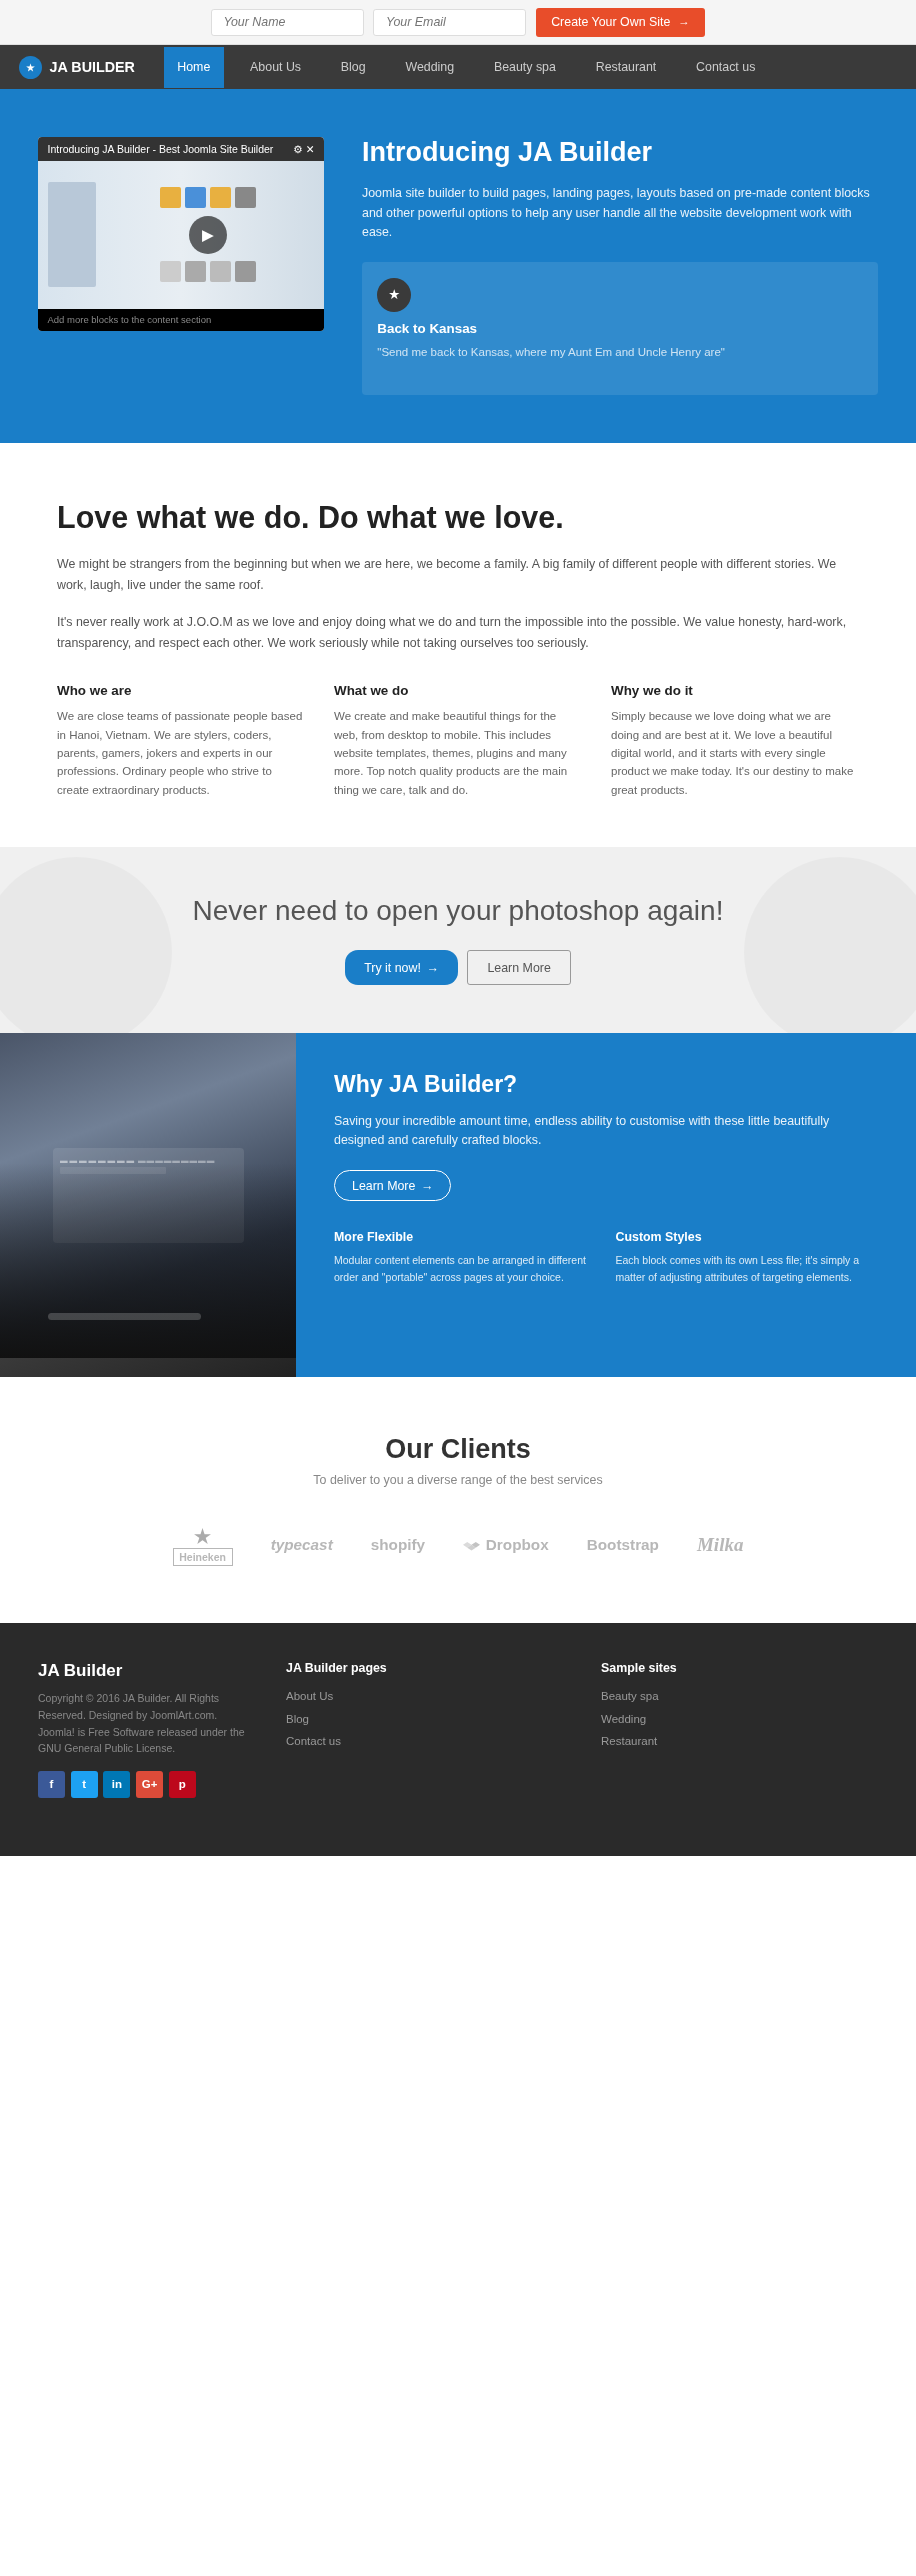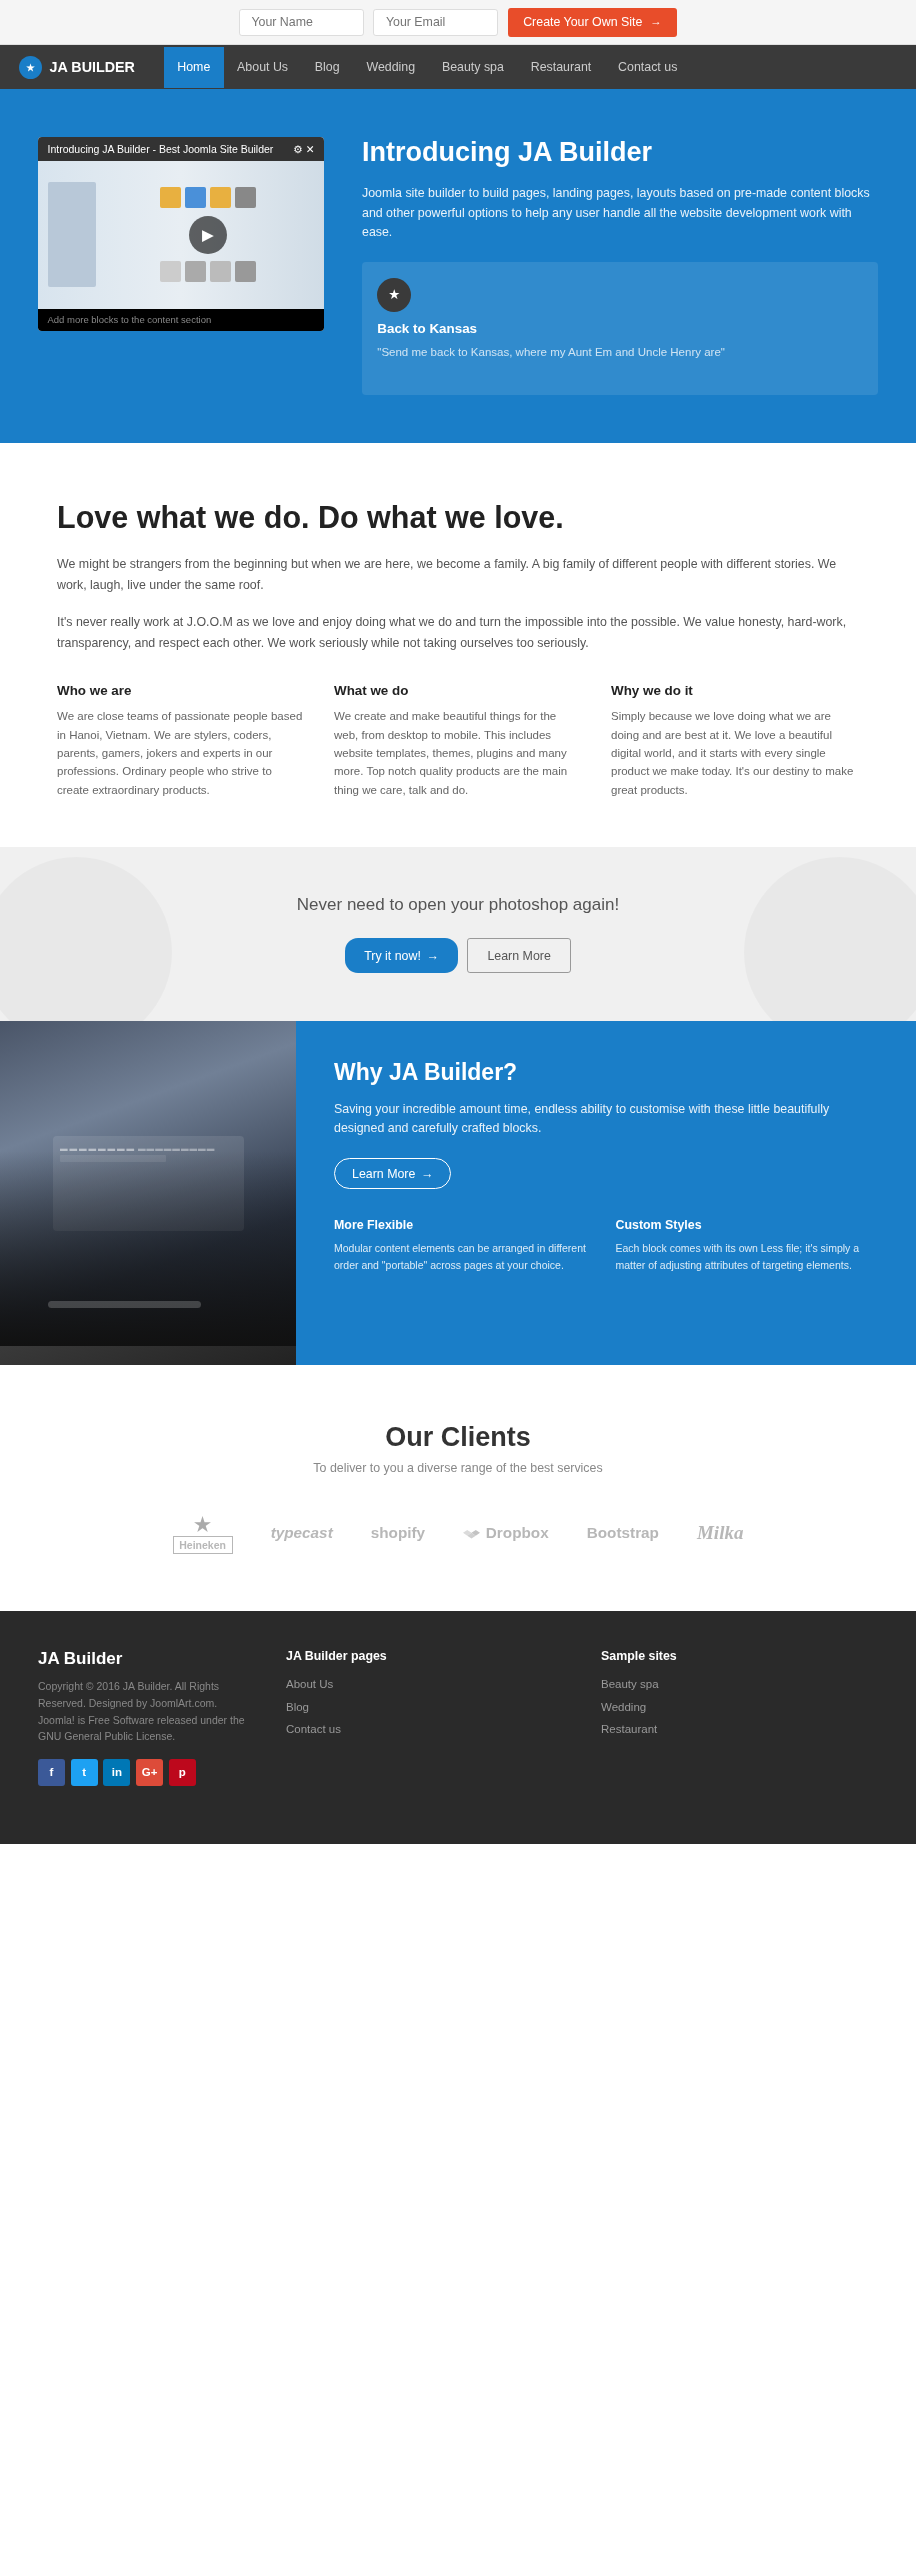--- a/index.html
+++ b/index.html
@@ -1,28 +1,28 @@
 <!DOCTYPE html>
 <html><head>
   <meta charset="utf-8">
   <style>
     * { margin: 0; padding: 0; box-sizing: border-box; }
     body { font-family: Arial, sans-serif; font-size: 13.4px; color: #333; background: #fff; width: 916px; }
 
     
     .top-bar { background: #f5f5f5; display: flex; align-items: center; justify-content: center; gap: 9.5px; padding: 7.6px 19px; border-bottom: 1px solid #e0e0e0; }
-    .top-bar input { border: 1px solid #ddd; padding: 5.7px 11.5px; font-size: 12.4px; color: #999; border-radius: 2.9px; width: 125px; }
+    .top-bar input { border: 1px solid #ddd; padding: 5.7px 11.5px; font-size: 12.4px; color: #999; border-radius: 2.9px; width: 153px; font-style: italic; }
     .top-bar .cta-btn { background: #e84d2a; color: #fff; border: none; padding: 7.6px 15.3px; border-radius: 2.9px; font-size: 12.4px; cursor: pointer; display: flex; align-items: flex-start; gap: 8px; }
     .top-bar .cta-btn .arrow { font-size: 11.5px; }
 
     
     nav { background: #3a3a3a; display: flex; align-items: center; padding: 0 19px; height: 44px; }
     .nav-logo { color: #fff; font-size: 14.3px; font-weight: bold; display: flex; align-items: center; gap: 7.6px; margin-right: 29px; }
     .nav-logo .logo-icon { width: 23px; height: 23px; background: #1a7ec8; border-radius: 50%; display: inline-flex; align-items: center; justify-content: center; color: #fff; font-size: 9.5px; }
-    .nav-links { display: flex; gap: 0; }
+    .nav-links { display: flex; gap: 13px; }
     .nav-links a { color: #ccc; text-decoration: none; padding: 13.4px 13.4px; font-size: 12.4px; display: block; }
     .nav-links a.active { background: #1a7ec8; color: #fff; }
 
     
     .hero { background: #1a7ec8; padding: 48px 38px; display: flex; gap: 38px; align-items: flex-start; min-height: 325px; }
     .hero-video { flex: 0 0 286px; }
     .hero-video .video-container { background: #fff; border-radius: 3.8px; overflow: hidden; position: relative; }
     .hero-video .video-title-bar { background: #333; color: #fff; font-size: 10.5px; padding: 5.7px 9.5px; display: flex; align-items: center; justify-content: space-between; }
     .play-btn { width: 38px; height: 38px; background: rgba(0,0,0,0.6); border-radius: 50%; display: flex; align-items: center; justify-content: center; color: #fff; font-size: 15.3px; }
     .hero-video .caption { font-size: 9.5px; color: #888; padding: 5.7px 9.5px; text-align: left; background: #000000; }
@@ -40,21 +40,21 @@
     .about-section .intro-text { font-size: 12.4px; color: #555; line-height: 1.7; margin-bottom: 15.3px; }
     .about-cols { display: flex; gap: 29px; margin-top: 29px; }
     .about-col { flex: 1; }
     .about-col h4 { font-size: 13.4px; font-weight: bold; color: #222; margin-bottom: 9.5px; }
     .about-col p { font-size: 11.5px; color: #666; line-height: 1.6; }
 
     
     .cta-banner { background: #f0f0f0; padding: 48px 38px; text-align: center; position: relative; overflow: hidden; }
     .cta-banner::before { content: ''; position: absolute; left: -19px; top: 9.5px; width: 191px; height: 191px; background: rgba(0,0,0,0.03); border-radius: 50%; }
     .cta-banner::after { content: ''; position: absolute; right: -19px; top: 9.5px; width: 191px; height: 191px; background: rgba(0,0,0,0.03); border-radius: 50%; }
-    .cta-banner h2 { font-size: 17px; color: #555; margin-bottom: 23px; font-weight: normal; }
+    .cta-banner h2 { font-size: 28px; color: #555; margin-bottom: 23px; font-weight: normal; }
     .cta-banner .btn-group { display: flex; gap: 9.5px; justify-content: center; }
     .btn-primary { background: #1a7ec8; color: #fff; border: none; padding: 9.5px 19px; border-radius: 13px; font-size: 12.4px; cursor: pointer; display: flex; align-items: center; gap: 5.7px; }
     .btn-secondary { background: transparent; color: #555; border: 1px solid #999; padding: 9.5px 19px; border-radius: 2.9px; font-size: 12.4px; cursor: pointer; }
 
     
     .why-section { display: flex; min-height: 344px; }
     .why-image { flex: 0 0 296px; background: #222; overflow: hidden; position: relative; }
     .keyboard-placeholder { width: 100%; height: 344px; background: linear-gradient(160deg, #333 0%, #555 40%, #222 100%); display: flex; align-items: flex-end; justify-content: center; padding-bottom: 19px; }
     .why-content { flex: 1; background: #1a7ec8; padding: 38px 38px; color: #fff; }
     .why-content h2 { font-size: 23px; font-weight: bold; margin-bottom: 13.4px; }

